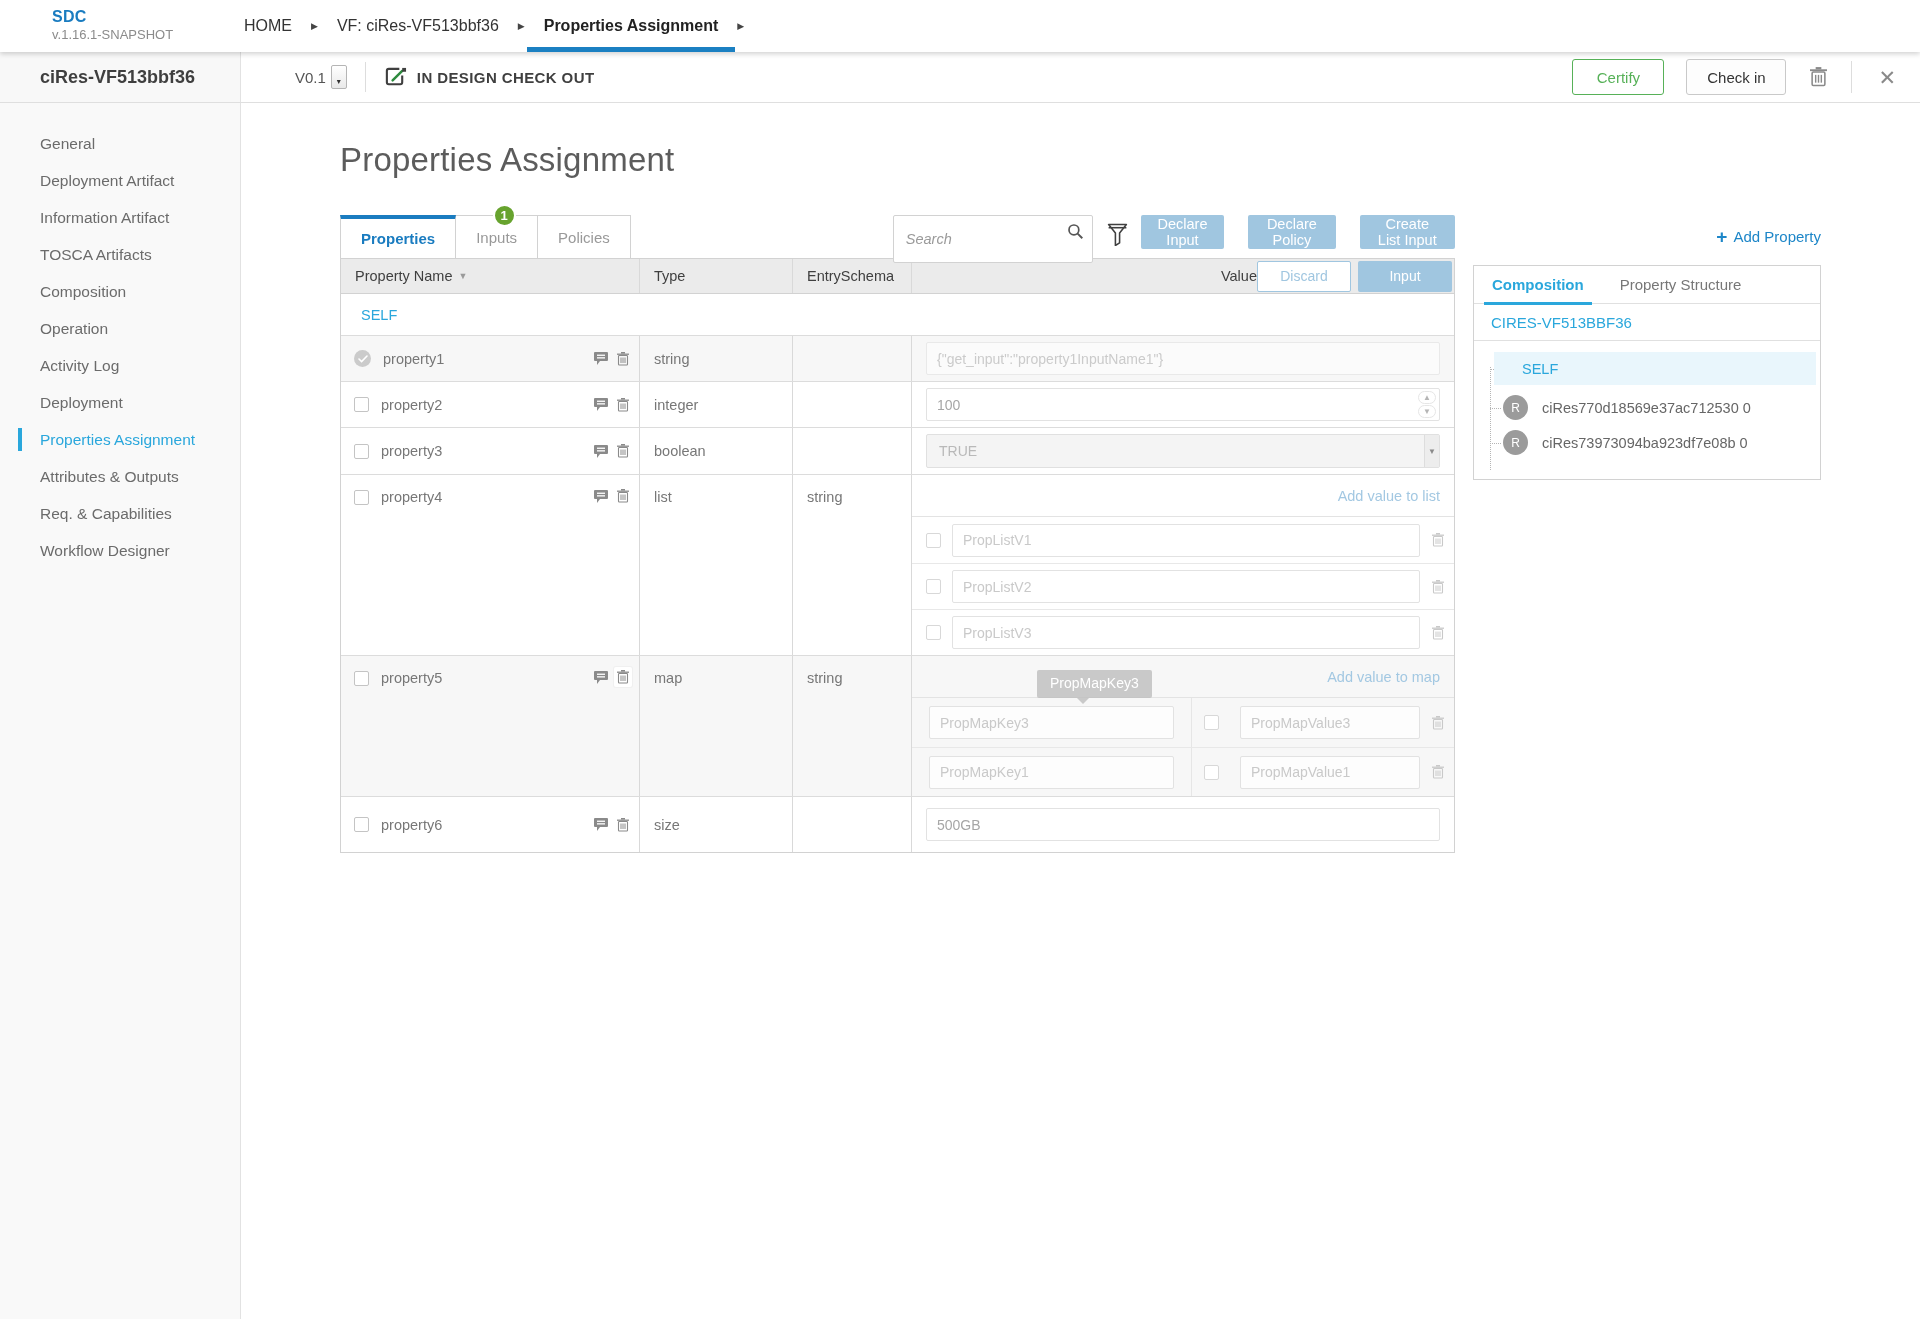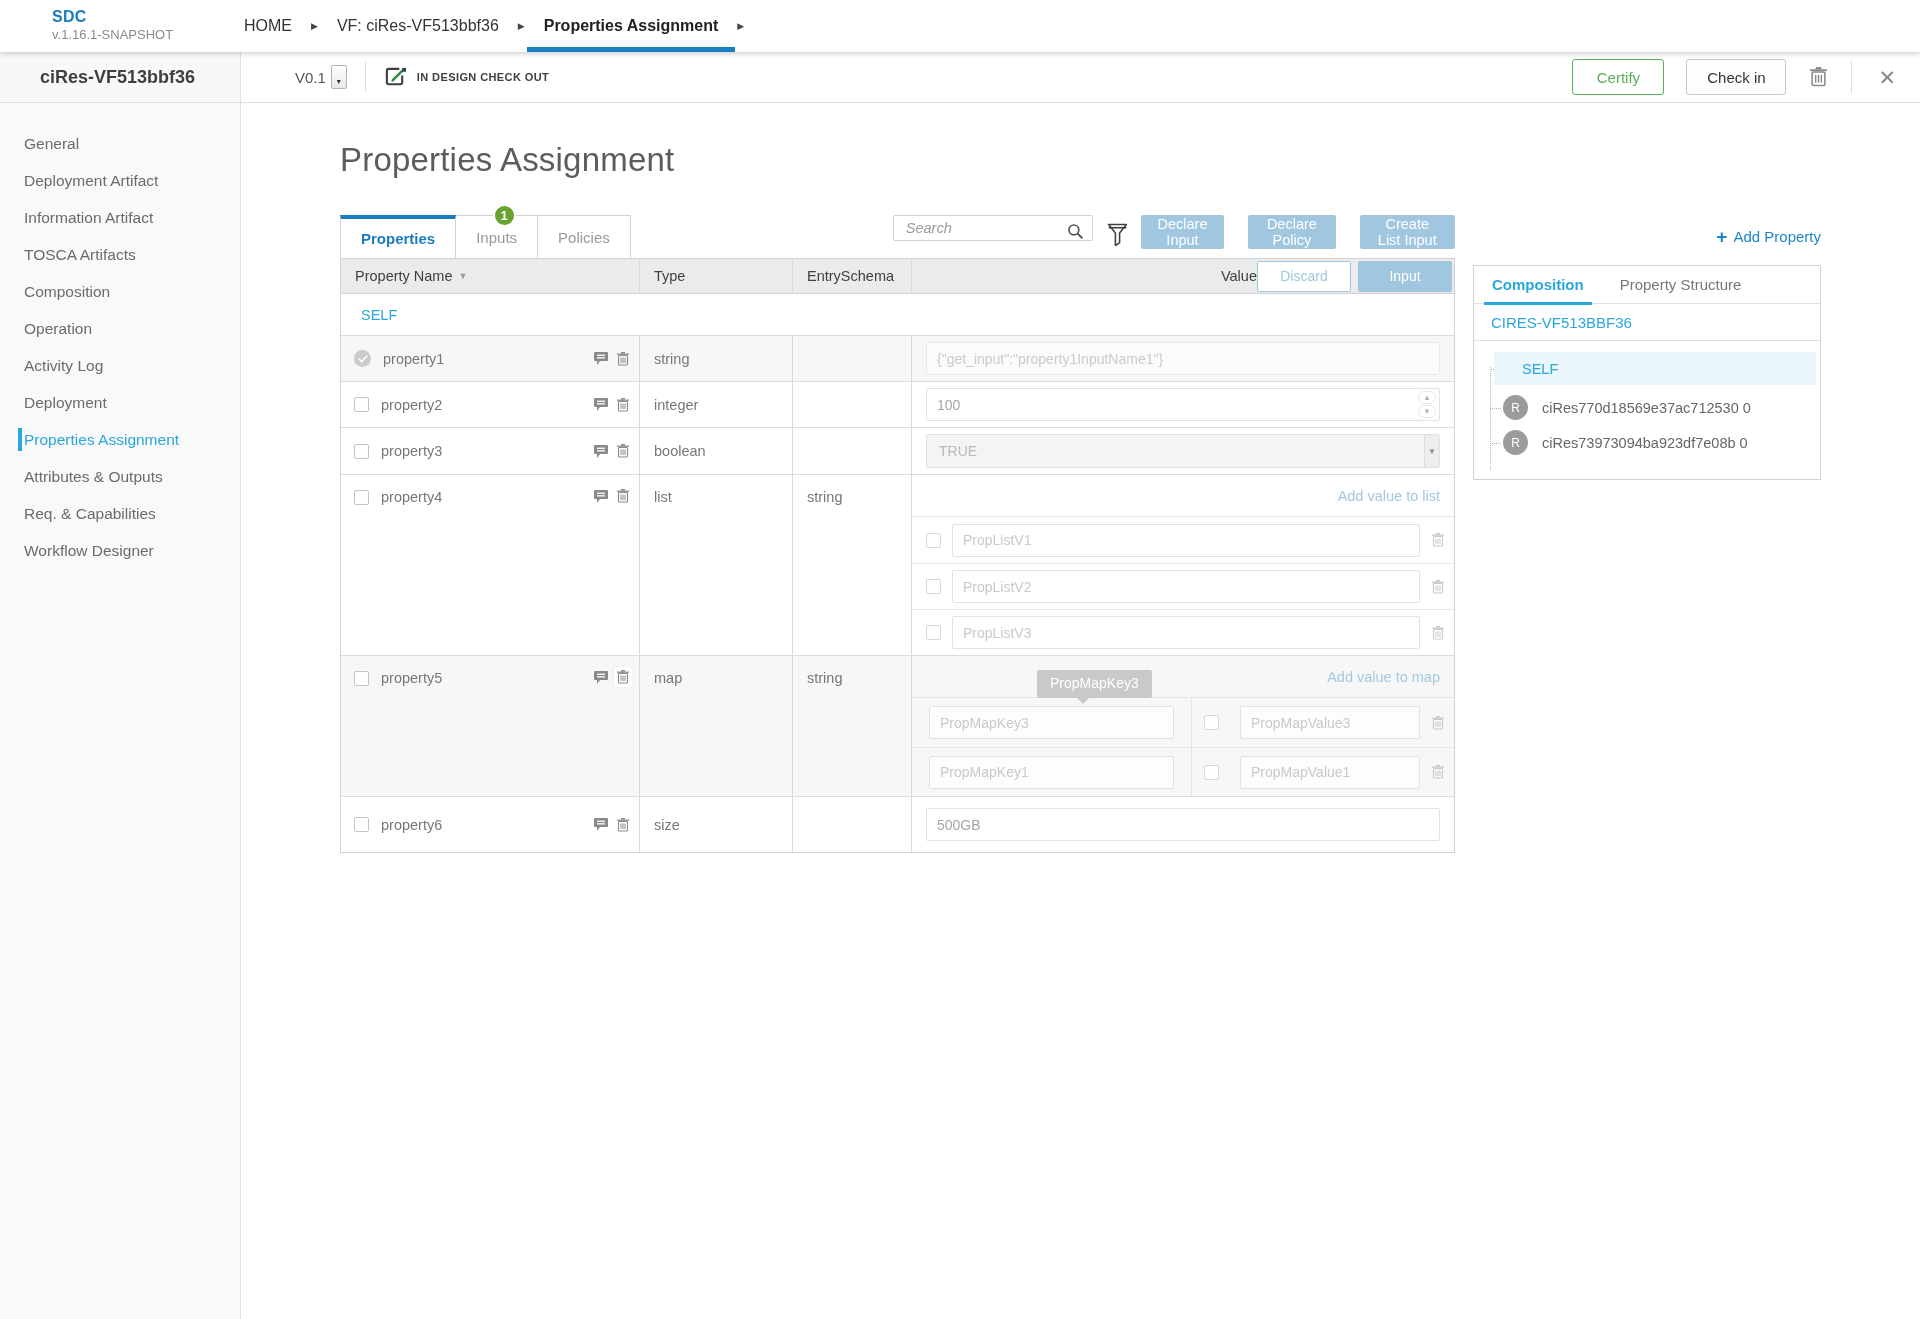--- a/index.html
+++ b/index.html
@@ -26,33 +26,33 @@
   .sub-left { width:241px; flex:0 0 241px; background:#f8f8f8; border-right:1px solid #e2e2e2;
     display:flex; align-items:center; padding-left:40px; }
   .entity-name { font-size:18px; font-weight:bold; color:#3f3f3f; }
   .sub-right { flex:1; display:flex; align-items:center; padding:0 24px 0 54px; }
   .version-label { font-size:15px; color:#555; margin-right:5px; }
   .version-select { width:16px; height:24px; border:1px solid #b5b5b5; border-radius:2px;
     background:linear-gradient(#fff,#e9e9e9); display:flex; align-items:flex-end; justify-content:center;
     font-size:8px; color:#333; cursor:pointer; padding-bottom:2px; }
   .vdiv { width:1px; height:30px; background:#ddd; margin:0 18px; }
   .checkout-icon { margin-right:10px; display:flex; }
-  .status-text { font-size:11px; font-weight:bold; color:#3f3f3f; letter-spacing:.4px; }
+  .status-text { font-size:15px; font-weight:bold; color:#3f3f3f; letter-spacing:.4px; }
   .spacer { flex:1; }
   .btn { height:36px; border-radius:3px; font-size:15px; font-family:inherit; cursor:pointer; background:#fff; }
   .btn-certify { border:1px solid #57b158; color:#57b158; width:92px; margin-right:22px; }
   .btn-checkin { border:1px solid #c9c9c9; color:#333; width:100px; background:#fdfdfd; }
   .hdr-icon { margin-left:24px; cursor:pointer; display:flex; align-items:center; }
   .vdiv2 { width:1px; height:32px; background:#ddd; margin-left:24px; }
   .close-x { font-size:21px; color:#8a8a8a; margin-left:26px; cursor:pointer; line-height:1; }
 
   
   .body-row { flex:1; display:flex; min-height:0; }
   .sidebar { width:241px; flex:0 0 241px; background:#f9f9f9; border-right:1px solid #e2e2e2; padding-top:22px; }
-  .side-item { height:37px; display:flex; align-items:center; padding-left:24px; font-size:15.5px;
+  .side-item { height:37px; display:flex; align-items:center; padding-left:40px; font-size:15.5px;
     color:#6b6b6b; cursor:pointer; position:relative; }
   .side-item.active { color:#2aa7dc; }
   .side-item.active::before { content:''; position:absolute; left:18px; top:7px; bottom:7px; width:4px; background:#2aa7dc; }
 
   .main { flex:1; padding-left:99px; }
   .page-title { font-size:33px; font-weight:400; color:#5c5c5c; margin-top:38px; letter-spacing:.2px; }
 
   .content-row { display:flex; margin-top:36px; }
   .left-col { width:1115px; flex:0 0 1115px; }
   .right-col { width:348px; flex:0 0 348px; margin-left:18px; }
@@ -61,21 +61,21 @@
   .toolbar { height:43px; display:flex; align-items:flex-start; position:relative; }
   .tabs { display:flex; height:43px; }
   .tab { border:1px solid #d2d2d2; border-bottom:none; background:#fff; padding:0 20px;
     display:flex; align-items:center; font-size:15px; color:#999; cursor:pointer; position:relative; }
   .tab + .tab { border-left:none; }
   .tab.active { border-top:4px solid #1a7cc0; color:#1a7cc0; font-weight:bold; }
   .tab-badge { position:absolute; top:-12px; left:50%; transform:translateX(-4px); width:23px; height:23px;
     border-radius:50%; background:#67a32e; border:2px solid #fff; color:#fff; font-size:13px; font-weight:bold;
     display:flex; align-items:center; justify-content:center; }
   .search-wrap { position:relative; margin-left:262px; }
-  .search-input { width:200px; height:26px; border:1px solid #d2d2d2; border-radius:2px;
+  .search-input { width:200px; height:48px; border:1px solid #d2d2d2; border-radius:2px;
     padding:0 32px 0 12px; font-size:14.5px; font-family:inherit; color:#a16207; }
   .search-input::placeholder { font-style:italic; color:#9a9a9a; }
   .search-icon { position:absolute; right:9px; top:8px; }
   .funnel { margin:8px 0 0 14px; cursor:pointer; }
   .blue-btn { height:34px; border:none; border-radius:2px; background:#a0c6e0; color:#fff;
     font-size:14.5px; font-family:inherit; cursor:pointer; padding:0 16px; margin-left:24px; }
   .blue-btn.first { margin-left:13px; }
 
   
   .ptable { border:1px solid #d2d2d2; width:1115px; background:#fff; }

